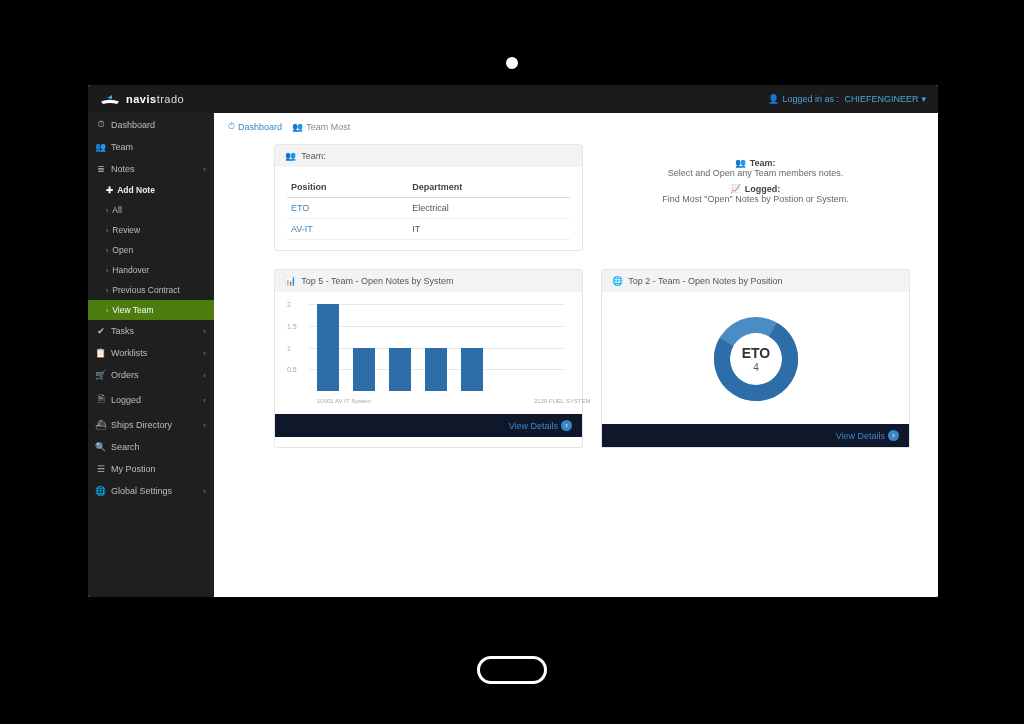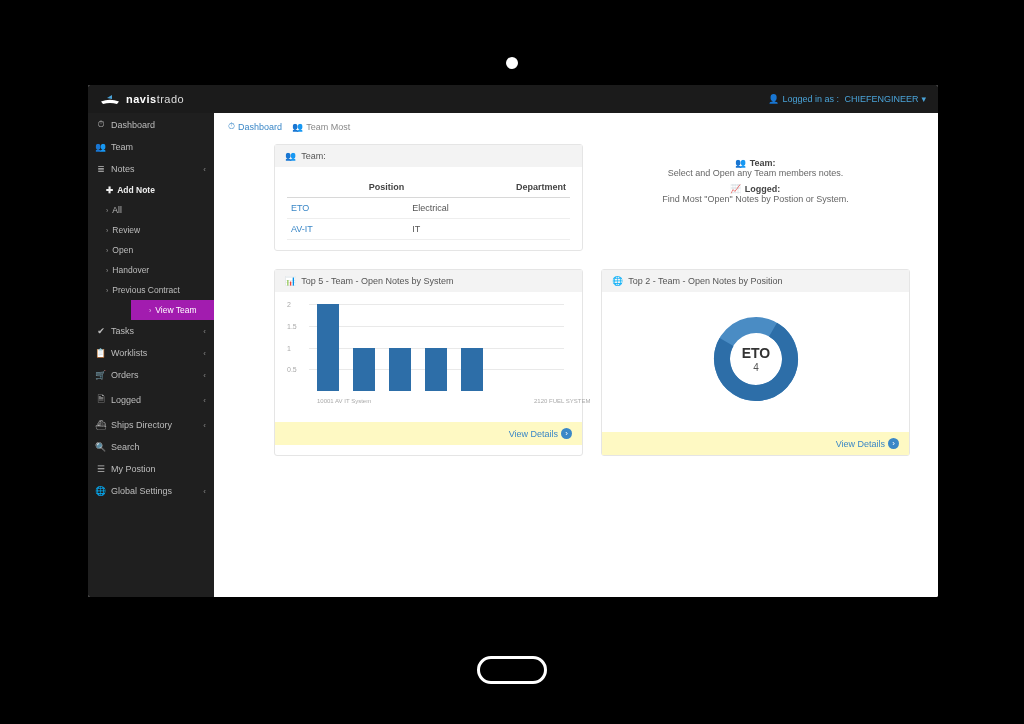--- a/index.html
+++ b/index.html
@@ -20,21 +20,21 @@
 .nav-right .whoami { white-space:pre; }
 
 
 .workspace { display:flex; height:calc(100% - 28px); }
 .sidebar { width:126px; background:#1f1f1f; color:#bdbdbd; font-size:9px; }
 .side-item { display:flex; align-items:center; padding:6px 8px; cursor:pointer; gap:5px; position:relative;}
 .side-item .chev { position:absolute; right:8px; font-size:8px; color:#888;}
 .side-sub  { padding:5px 8px 5px 18px; font-size:8.5px; cursor:pointer; display:flex; align-items:center; gap:4px;}
 .side-sub > .chev-r { font-size:7px; opacity:.7;}
 .side-sub.add { font-weight:600; color:#eee; }
-.side-sub.active { background:#a21caf; color:#fff;margin-left:43px; }
+.side-sub.active { background:#4d7c0f; color:#fff; }
 .ico { width:10px; display:inline-flex; justify-content:center; font-size:9px;}
 
 
 .main { flex:1; background:#fff; font-size:9px; color:#555; overflow:auto; }
 .crumbs { padding:8px 14px; display:flex; gap:10px; align-items:center;}
 .crumbs a.first { color:#3a87c7; }
 .crumbs a { color:#888; text-decoration:none; display:flex; align-items:center; gap:3px;}
 .crumbs a .ci { font-size:9px;}
 
 .content-grid { display:grid; grid-template-columns:1fr 1fr; gap:18px; padding:4px 28px 18px 60px;}
@@ -44,35 +44,35 @@
 
 
 .info-panel .panel-body { text-align:center; font-size:9px; color:#666; border:none;}
 .info-panel { border:none; }
 .info-title { font-size:12px; color:#444; margin-bottom:6px;}
 .info-sub { margin-top:4px; font-weight:600; color:#444; display:flex; align-items:center; justify-content:center; gap:3px;}
 .info-line { color:#666; margin-bottom:6px;}
 
 
 table.team { width:100%; border-collapse:collapse; font-size:9px;}
-table.team th { text-align:right; font-weight:600; color:#444; padding:5px 4px; border-bottom:1.4px solid #d8d8d8;}
+table.team th { text-align:left; font-weight:600; color:#444; padding:5px 4px; border-bottom:1.4px solid #d8d8d8;}
 table.team td { padding:5px 4px; border-bottom:1px solid #eee; color:#555;}
 table.team td a { color:#3a87c7; text-decoration:none;}
 
 
 .chart-body { padding:12px 10px 10px 10px; }
 .barchart { position:relative; height:100px; margin-left:24px; margin-right:8px;}
 .barchart .grid { position:absolute; left:0; right:0; border-top:1px solid #e9e9e9;}
 .barchart .ylab { position:absolute; left:-22px; font-size:7px; color:#aaa; transform:translateY(-50%);}
 .bars { position:absolute; left:8px; right:8px; bottom:13px; top:0; display:flex; align-items:flex-end; gap:14px;}
 .bar  { width:22px; background:#2d6ea8; }
 .xlabels { position:absolute; left:8px; right:8px; bottom:0; display:flex; justify-content:space-between; font-size:6px; color:#aaa;}
 .xlabels span { width:22px; white-space:nowrap; overflow:visible; }
 
-.view-details{ margin-top:8px; background:#fef9c3; text-align:right; padding:6px 10px;}
+.view-details{ background:#0f172a; text-align:right; padding:6px 10px;}
 .view-details a{ color:#3a87c7; font-size:9px; text-decoration:none; display:inline-flex; align-items:center; gap:3px;}
 .vd-ico{ display:inline-flex; width:11px; height:11px; border-radius:50%; background:#3a87c7; color:#fff; align-items:center; justify-content:center; font-size:8px; line-height:1;}
 
 
 .donut-wrap{ height:110px; display:flex; align-items:center; justify-content:center; }
 .donut-label{ font-size:14px; font-weight:700; fill:#333;}
 .donut-val  { font-size:10px; fill:#555;}
 </style>
 </head>
 <body>

